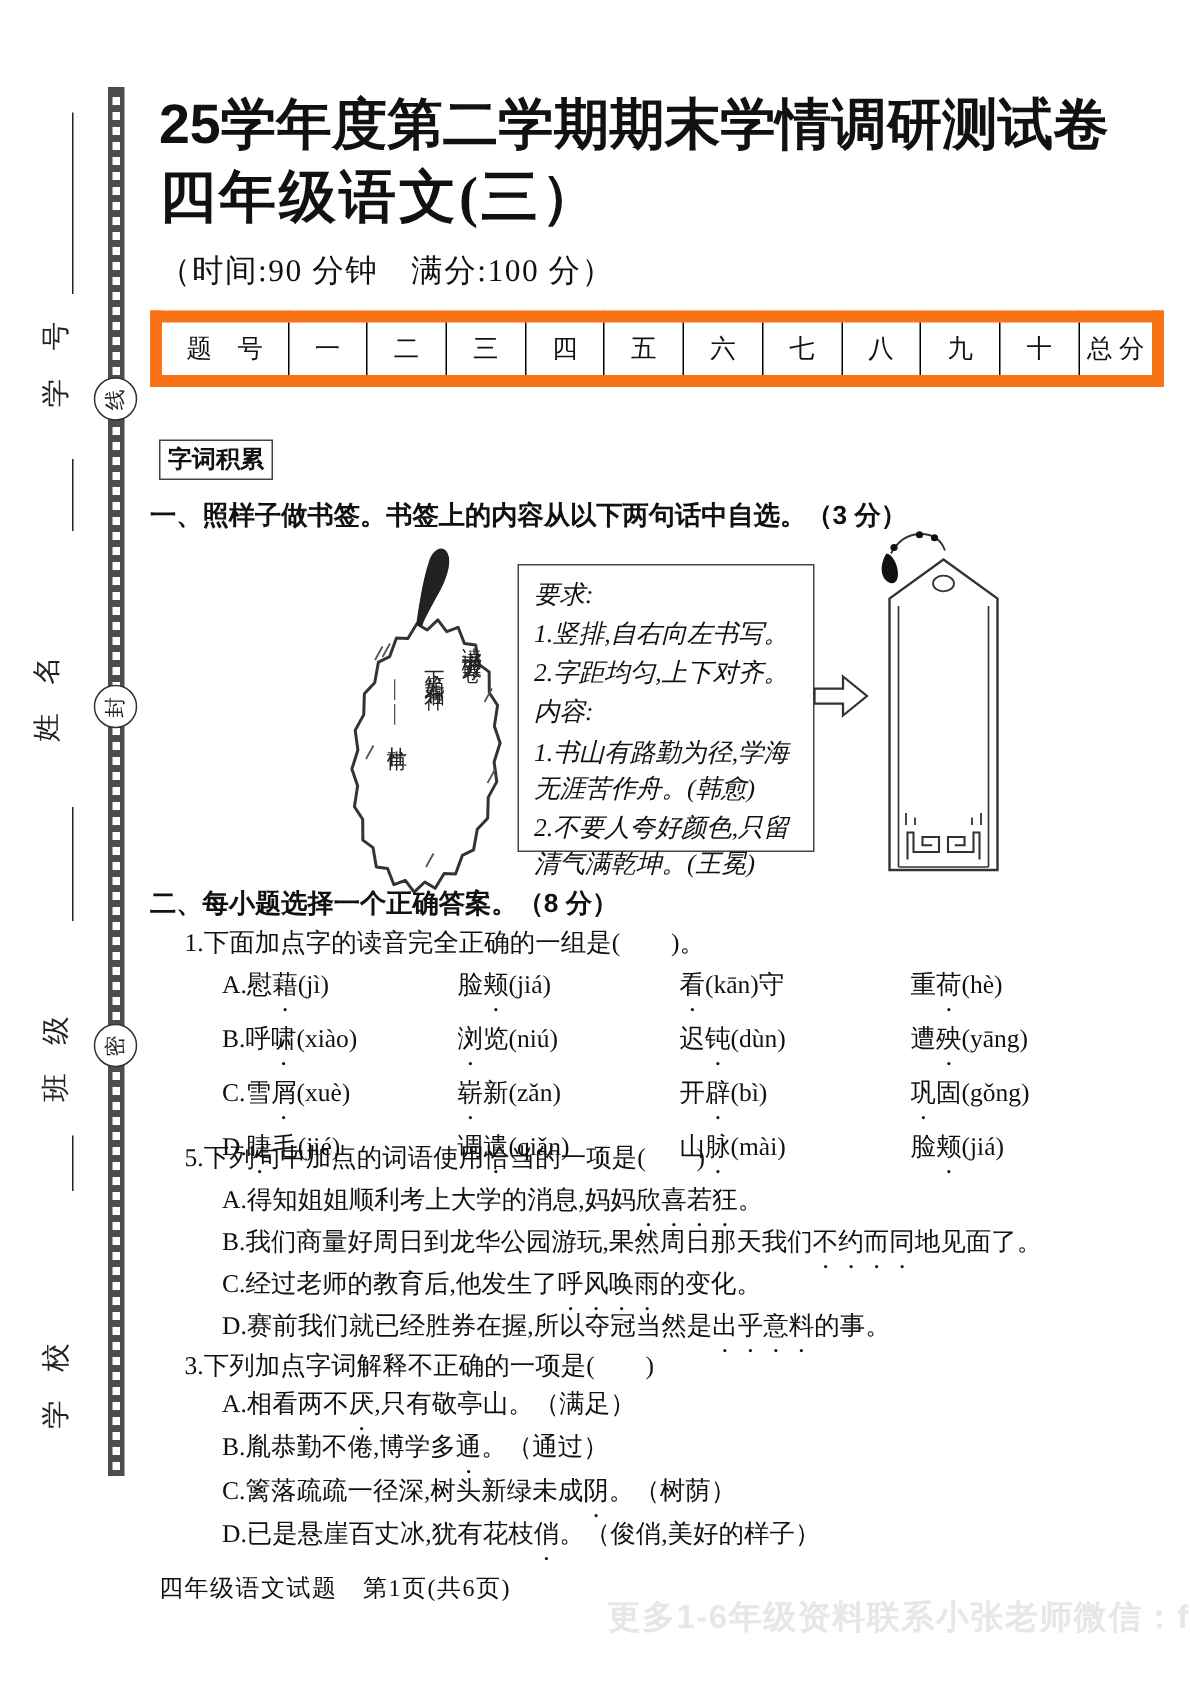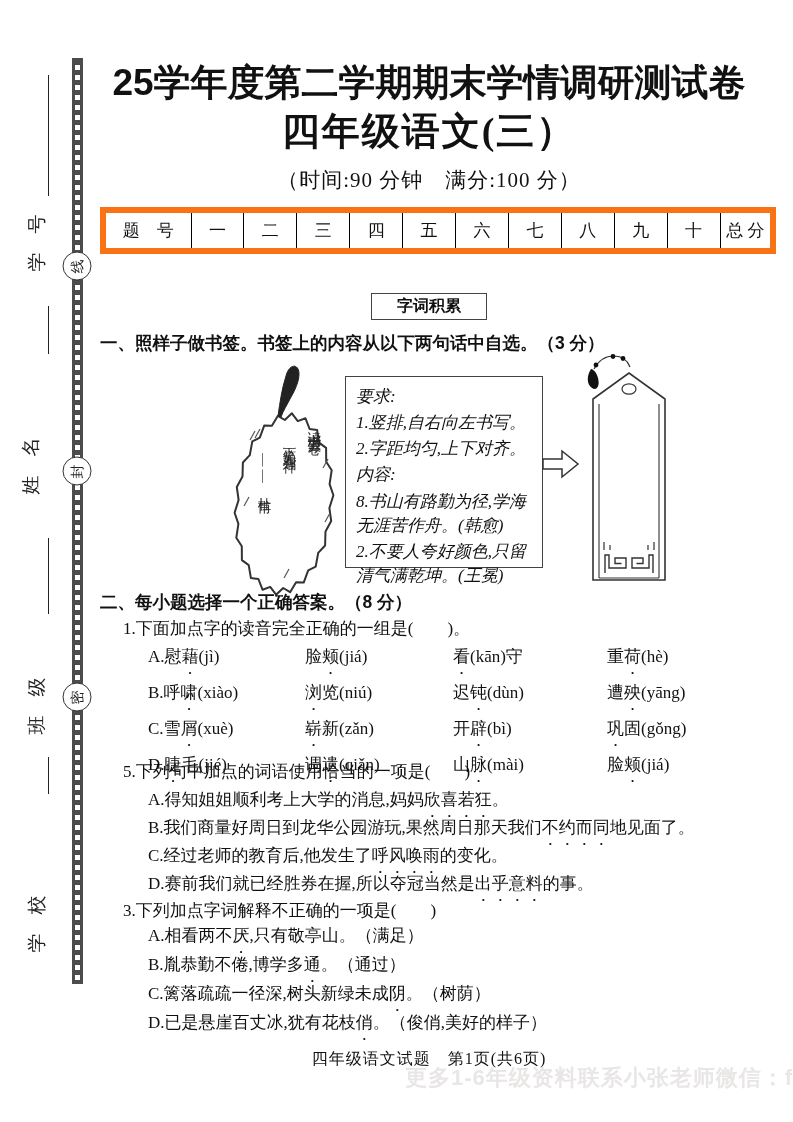--- a/index.html
+++ b/index.html
@@ -10,32 +10,32 @@
   .seal-band-dots{position:absolute;left:3px;top:2px;bottom:0;width:5px;
         background:repeating-linear-gradient(to bottom,#4c4c4c 0 5px,#ffffff 5px 10px);}
   .vblank{position:absolute;left:48px;width:1px;background:#222;}
   .vlabel{position:absolute;left:37px;transform:translate(-50%,-50%) rotate(-90deg);
         font-size:19px;white-space:nowrap;color:#222;}
   .stamp{position:absolute;left:77px;transform:translate(-50%,-50%);width:27px;height:27px;
         border:1.5px solid #333;border-radius:50%;background:#fff;display:flex;
         align-items:center;justify-content:center;z-index:2;}
   .stamp span{transform:rotate(-90deg);font-size:14px;color:#222;}
   
-  .center-col{position:absolute;left:93px;width:672px;text-align:center;}
+  .center-col{position:absolute;left:106px;width:672px;}
   .title{top:58px;font-family:"Liberation Sans","DejaVu Sans",sans-serif;
         font-weight:bold;font-size:37px;letter-spacing:0px;}
   .subtitle{top:106px;font-weight:bold;font-size:38px;letter-spacing:2px;}
   .info{top:166px;font-size:21px;letter-spacing:1px;}
   
   .score-table{position:absolute;left:100px;top:207px;width:676px;border-collapse:collapse;
-        table-layout:fixed;border:6px solid #f97316;}
+        table-layout:fixed;border:8px solid #f97316;}
   .score-table td{border:1px solid #000;height:35px;text-align:center;font-size:17px;padding:0;}
   
   .badge-wrap{top:293px;}
-  .badge{display:inline-block;border:1px solid #444;padding:2px 25px;font-size:16px;
+  .badge{display:inline-block;border:1px solid #444;padding:2px 5px;font-size:16px;
         font-family:Liberation Sans, sans-serif;font-weight:bold;}
   .txt{position:absolute;white-space:nowrap;font-size:17px;}
   .h-bold{font-family:"Liberation Sans","DejaVu Sans",sans-serif;font-weight:bold;font-size:17.5px;}
   
   .leaf-svg{position:absolute;left:228px;top:356px;}
   .leaf-quote{position:absolute;left:250px;top:420px;width:76px;height:152px;
         writing-mode:vertical-rl;font-size:13.5px;letter-spacing:3px;line-height:1.85;
         white-space:pre-line;color:#222;}
   .req-box{position:absolute;left:345px;top:376px;width:176px;height:174px;
         border:1.5px solid #444;padding:8px 10px;font-size:17px;line-height:1.42;
@@ -123,21 +123,21 @@
   </svg>
   <div class="leaf-quote">读书破万卷，
 　下笔如有神。
 　　——杜甫</div>
 
   <div class="req-box">
     <p>要求:</p>
     <p>1.竖排,自右向左书写。</p>
     <p>2.字距均匀,上下对齐。</p>
     <p>内容:</p>
-    <p>8.书山有路勤为径,学海无涯苦作舟。(韩愈)</p>
+    <p>1.书山有路勤为径,学海无涯苦作舟。(韩愈)</p>
     <p>2.不要人夸好颜色,只留清气满乾坤。(王冕)</p>
   </div>
 
   <svg class="arrow-svg" width="40" height="36" viewBox="0 0 40 36">
     <polygon points="2,13 21,13 21,5 37,18 21,31 21,23 2,23" fill="#fff" stroke="#333" stroke-width="1.5"></polygon>
   </svg>
 
   <svg class="bookmark-svg" width="88" height="238" viewBox="0 0 88 238">
     <path d="M8 228 L8 47 L44 21 L80 47 L80 228 Z" fill="none" stroke="#333" stroke-width="1.6"></path>
     <path d="M14 52 V226 M74 52 V226 M14 226 H74" fill="none" stroke="#333" stroke-width="1.1"></path>

